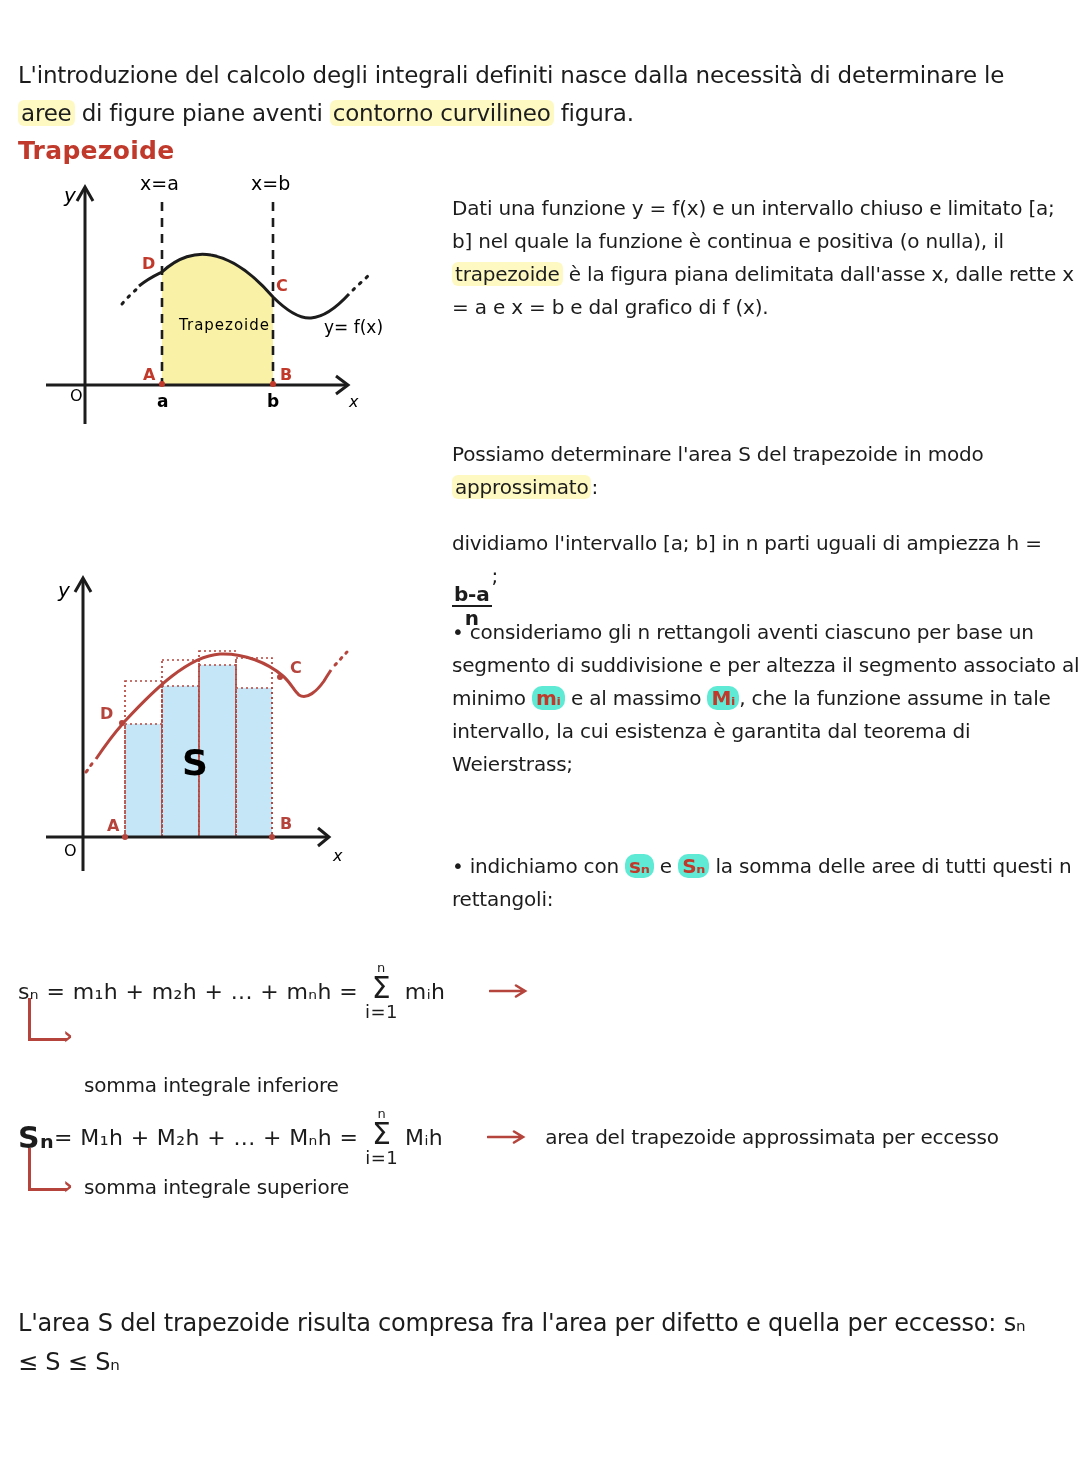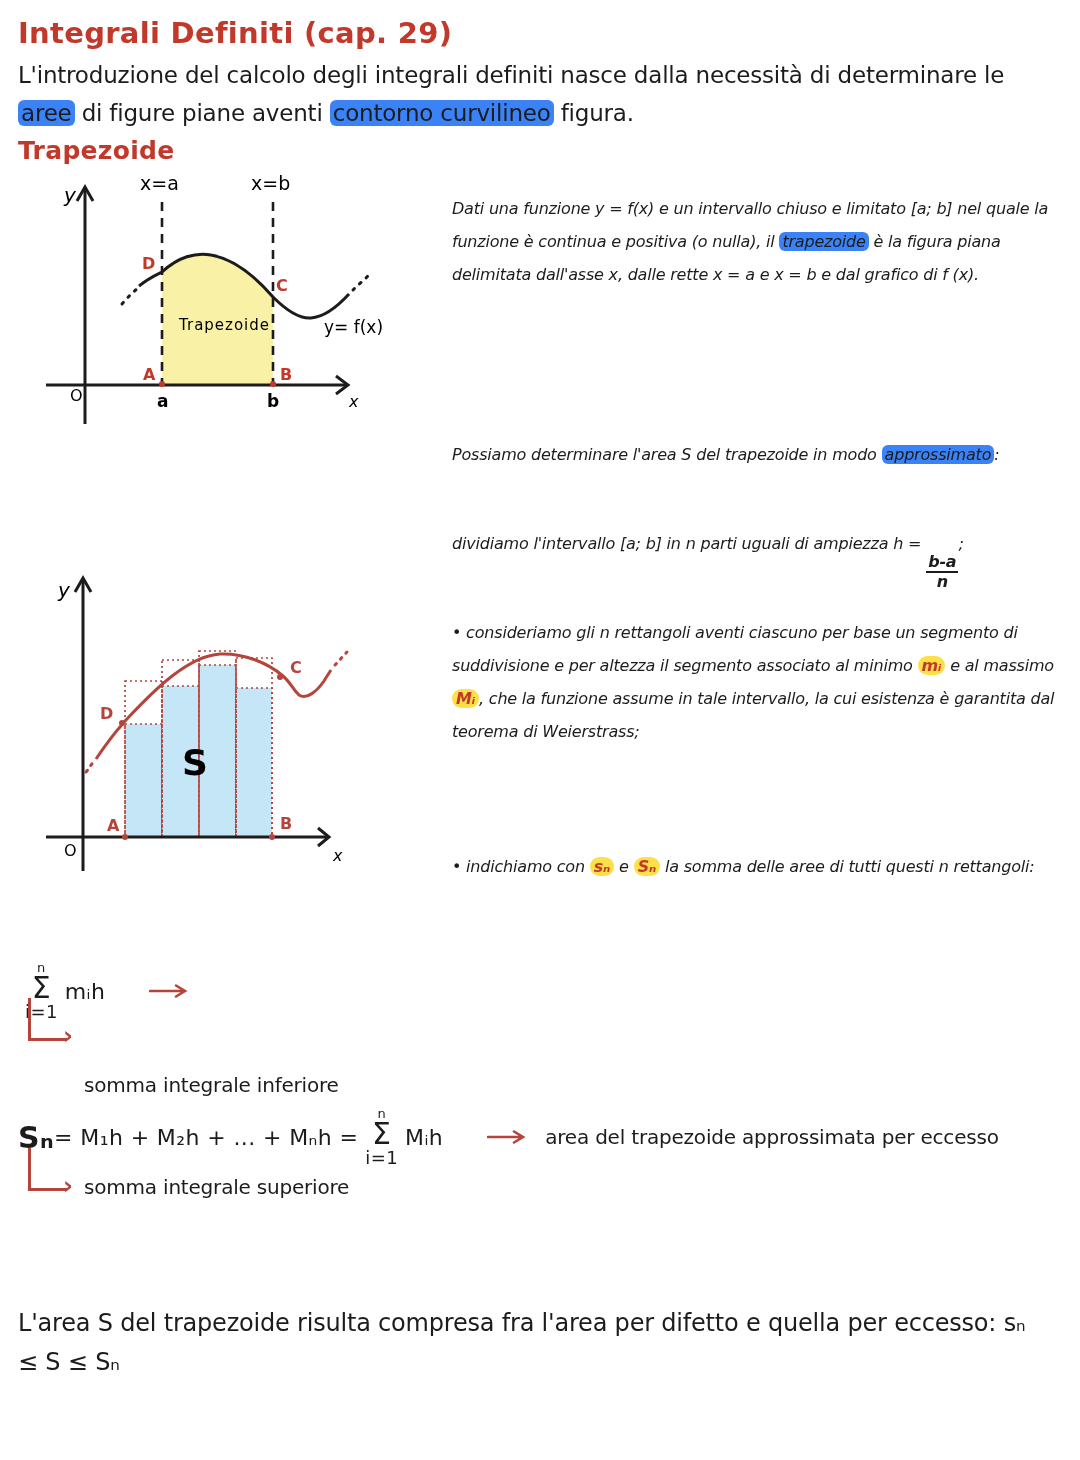--- a/index.html
+++ b/index.html
@@ -2,23 +2,23 @@
 <html><head>
 <meta charset="utf-8">
 <style>
   html,body{margin:0;padding:0;background:#ffffff;}
   .page{position:relative;width:1080px;height:1460px;background:#ffffff;overflow:hidden;
         font-family:"DejaVu Sans",sans-serif;color:#1c1c1c;}
   .abs{position:absolute;}
   .title{font-size:29px;font-weight:bold;color:#c0392b;letter-spacing:.3px;}
   .heading{font-size:25px;font-weight:bold;color:#c0392b;letter-spacing:.3px;}
   .body-text{font-size:23px;line-height:38px;letter-spacing:-.2px;}
-  .col-text{font-size:16px;line-height:33px;letter-spacing:-.2px;font-style:italic;}
-  .hl{background:#3b82f6;border-radius:6px;padding:0 3px;}
-  .hl-red{background:#fde047;border-radius:10px;padding:0 4px;color:#c0392b;font-weight:bold;}
+  .col-text{font-size:20px;line-height:33px;letter-spacing:-.2px;}
+  .hl{background:#fef9c3;border-radius:6px;padding:0 3px;}
+  .hl-red{background:#5eead4;border-radius:10px;padding:0 4px;color:#c0392b;font-weight:bold;}
   .frac{display:inline-flex;flex-direction:column;align-items:center;vertical-align:-18px;
         line-height:1.1;font-weight:bold;justify-content:flex-end;}
   .frac .num{border-bottom:2.5px solid #1c1c1c;padding:0 2px;}
   .formula-row{display:flex;align-items:center;font-size:22px;font-weight:500;letter-spacing:.4px;}
   .sigma-stack{display:inline-flex;flex-direction:column;align-items:center;line-height:1;margin:0 7px;}
   .sigma-top{font-size:13px;}
   .sigma-char{font-size:30px;line-height:.95;}
   .sigma-bottom{font-size:18px;}
   .big-s{font-size:30px;font-weight:600;}
   .formula-note{font-size:20px;letter-spacing:-.2px;margin-left:16px;}
@@ -27,21 +27,20 @@
   .bracket-arrow{color:#b5443c;font-size:24px;font-weight:bold;line-height:1;}
   .bracket-label{font-size:20px;letter-spacing:-.2px;}
   .conclusion{font-size:24px;line-height:39px;letter-spacing:-.2px;}
   svg text{font-family:"DejaVu Sans",sans-serif;}
 </style>
 </head>
 <body>
 
 <div class="page">
 
-  <div class="abs title" style="left:18px;top:16px;">Integrali Definiti (cap. 29)</div>
 
   <div class="abs body-text" style="left:18px;top:56px;width:1040px;">
     <span>L'introduzione del calcolo degli integrali definiti nasce dalla necessità di determinare le </span><span class="hl">aree</span><span> di figure piane aventi </span><span class="hl">contorno curvilineo</span><span> figura.</span>
   </div>
 
   <div class="abs heading" style="left:18px;top:136px;">Trapezoide</div>
 
   <svg class="abs" style="left:30px;top:168px;" width="390" height="282" viewBox="0 0 390 282">
 
     <path d="M132,104 C148,89 166,84 181,87 C204,91 224,107 243,129 L243,216 L132,216 Z" fill="#f8f1a6"></path>
@@ -133,20 +132,21 @@
     <text x="34" y="293" font-size="16">O</text>
     <text x="303" y="298" font-size="16" font-style="italic">x</text>
     <text x="70" y="156" font-size="16" font-weight="bold" fill="#b5443c">D</text>
     <text x="260" y="110" font-size="16" font-weight="bold" fill="#b5443c">C</text>
     <text x="77" y="268" font-size="16" font-weight="bold" fill="#b5443c">A</text>
     <text x="250" y="266" font-size="16" font-weight="bold" fill="#b5443c">B</text>
     <text x="152" y="212" font-size="36" font-weight="bold">S</text>
   </svg>
 
   <div class="abs formula-row" style="left:18px;top:962px;height:58px;">
+    <span>sₙ = m₁h + m₂h + ... + mₙh =</span>
     <span class="sigma-stack">
       <span class="sigma-top">n</span>
       <span class="sigma-char">Σ</span>
       <span class="sigma-bottom">i=1</span>
     </span>
     <span>mᵢh</span>
     <svg class="arrow-svg" width="42" height="14" viewBox="0 0 42 14">
       <path d="M1,7 H33 M27,1.5 L36,7 L27,12.5" stroke="#b5443c" stroke-width="2.6" fill="none" stroke-linecap="round"></path>
     </svg>
   </div>

